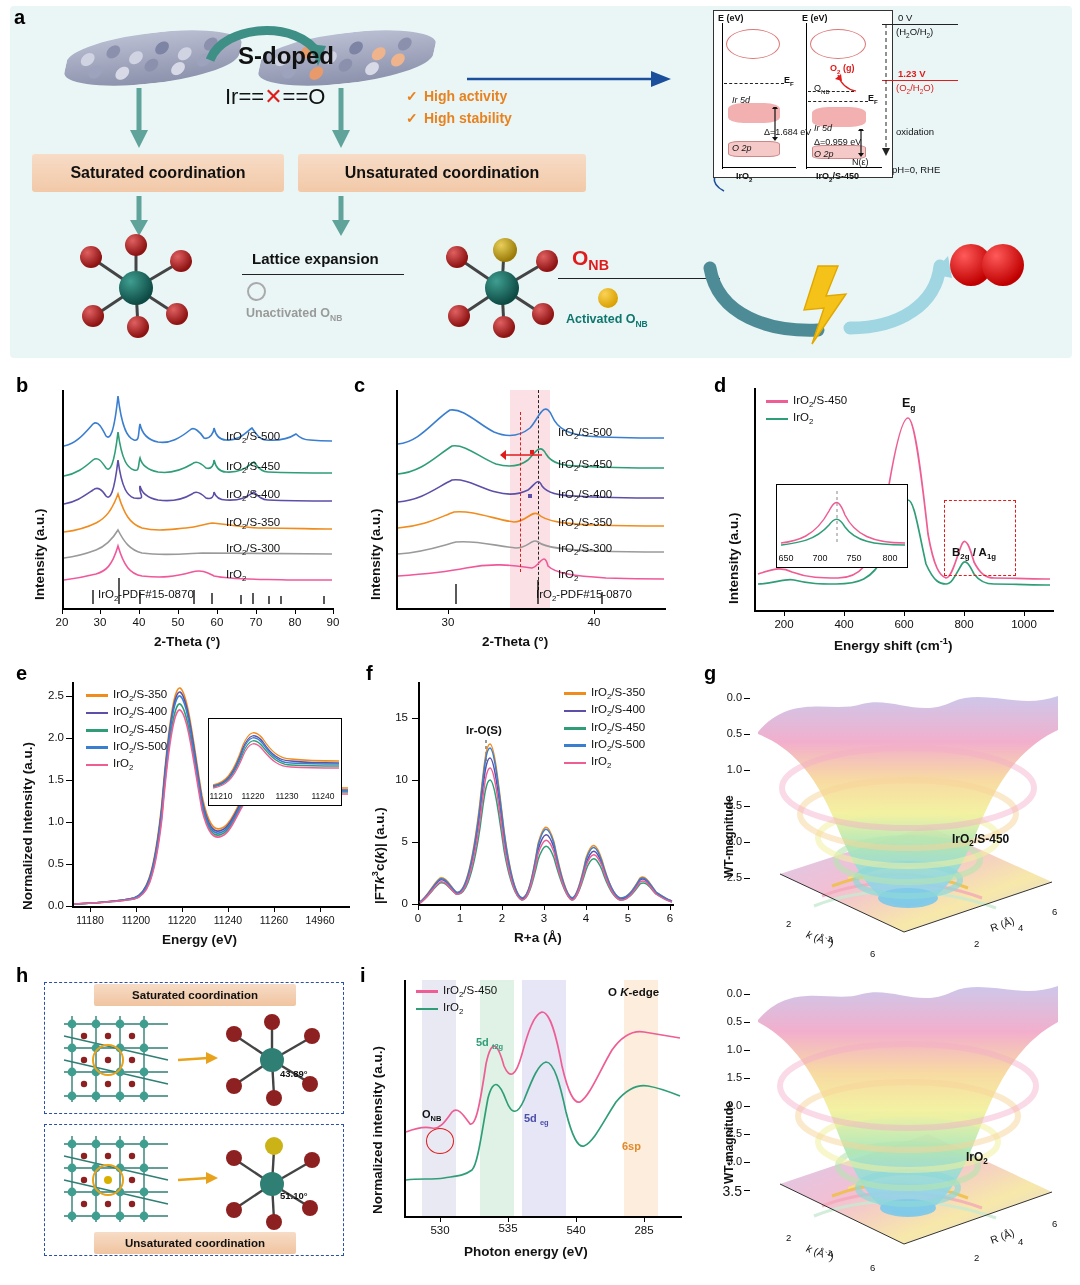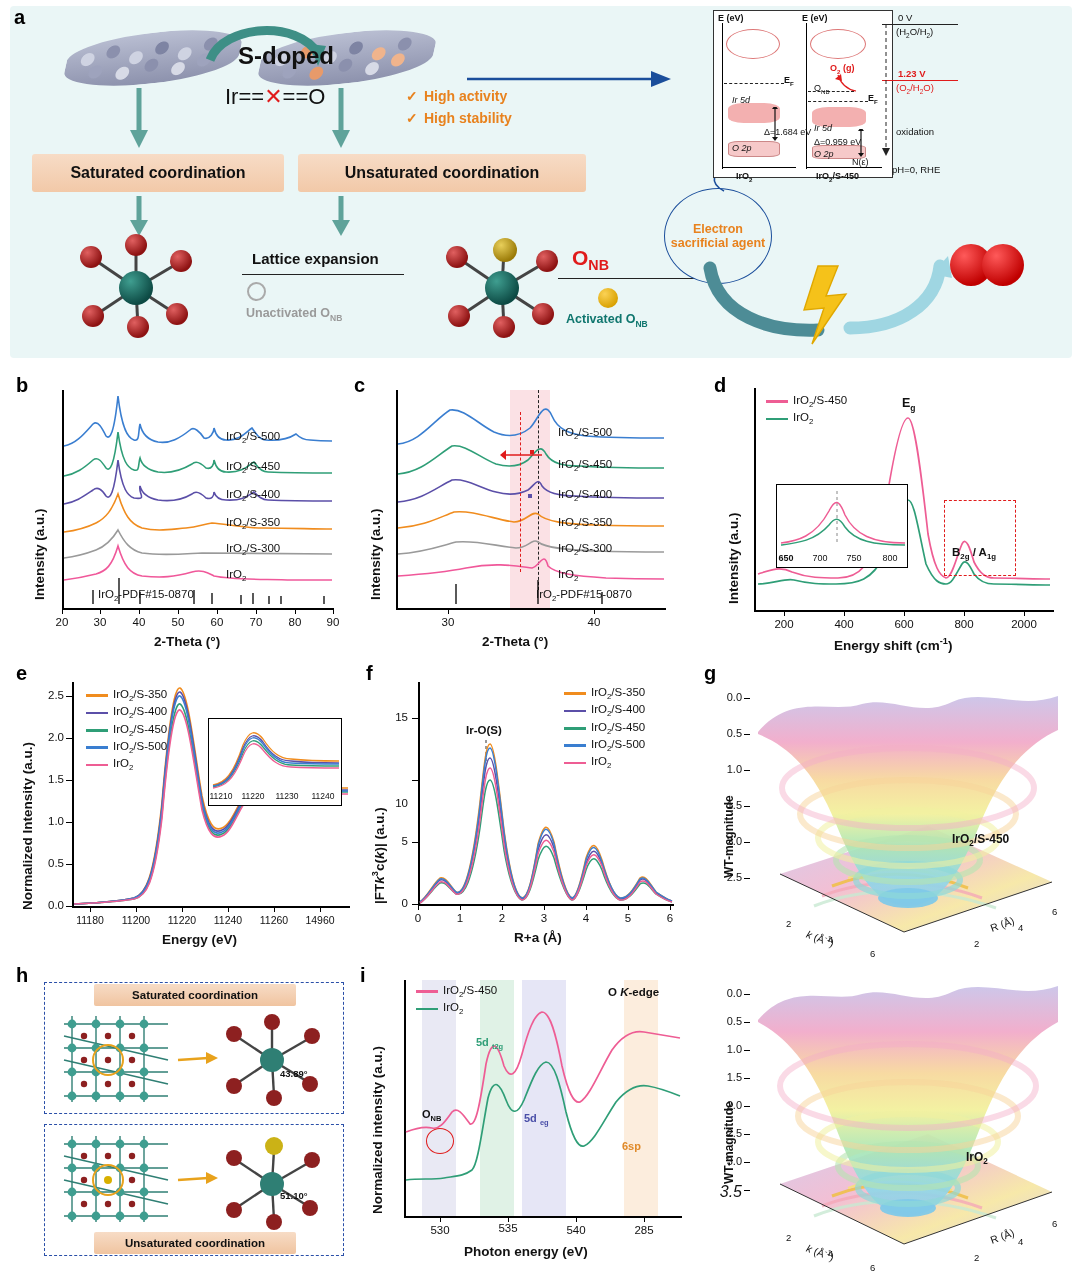--- a/index.html
+++ b/index.html
@@ -230,21 +230,20 @@
 
   <div style="position:absolute; left:562px; top:240px; font-size:21px; font-weight:bold; color:#e01b1b;">
     <span>O</span><sub>NB</sub>
   </div>
   <div style="position:absolute; left:548px; top:272px; width:162px; border-top:1.6px solid #222;"></div>
   <div style="position:absolute; left:588px; top:282px; width:20px; height:20px; border-radius:50%; background:radial-gradient(circle at 34% 30%, #fbd255, #d8a000 75%);"></div>
   <div style="position:absolute; left:556px; top:306px; font-size:12.5px; font-weight:bold; color:#0f766e;">
     <span>Activated O</span><sub>NB</sub>
   </div>
 
-  <div class="bubble" style="left:654px; top:182px;">Electron sacrificial agent</div>
   <svg style="position:absolute; left:692px; top:155px;" width="40" height="32">
     <path d="M22,30 C6,22 12,8 24,4" stroke="#1b4e9b" stroke-width="1.6" fill="none"></path>
   </svg>
 
   <svg style="position:absolute; left:690px; top:246px;" width="260" height="96">
     <path d="M10,16 C18,64 70,80 118,78" stroke="#4d8c96" stroke-width="13" fill="none" stroke-linecap="round"></path>
     <path d="M150,76 C200,76 236,52 240,14" stroke="#9fd6e2" stroke-width="13" fill="none" stroke-linecap="round"></path>
     <polygon points="232,22 248,4 252,26" fill="#9fd6e2"></polygon>
     <polygon points="118,14 138,14 126,44 146,42 112,92 124,56 104,58" fill="#f5c21a" stroke="#e0a800" stroke-width="1.4"></polygon>
   </svg>
@@ -460,36 +459,36 @@
 
   <div style="position:absolute; left:244px; top:128px; width:72px; height:76px; border:1.5px dashed #e01b1b;"></div>
   <div style="position:absolute; left:252px; top:174px; font-size:11.5px; font-weight:bold;">B<sub>2g</sub> / A<sub>1g</sub></div>
 
   <div class="inset" style="left:76px; top:112px; width:132px; height:84px;">
     <svg width="132" height="70" style="position:absolute; left:0; top:0;">
       <line x1="60" y1="6" x2="60" y2="58" stroke="#888" stroke-width="1" stroke-dasharray="3 3"></line>
       <path d="M4,58 C20,56 38,52 52,26 C58,14 62,14 68,30 C78,50 96,58 128,58" fill="none" stroke="#ee5d94" stroke-width="1.5"></path>
       <path d="M4,60 C20,58 38,56 52,40 C58,32 62,32 68,42 C78,56 96,60 128,60" fill="none" stroke="#2f9e77" stroke-width="1.5"></path>
     </svg>
-    <div class="ticklab" style="left:-4px; top:68px; width:26px; font-size:9px;font-weight:bold;">650</div>
+    <div class="ticklab" style="left:-4px; top:68px; width:26px; font-size:9px;">650</div>
     <div class="ticklab" style="left:30px; top:68px; width:26px; font-size:9px;">700</div>
     <div class="ticklab" style="left:64px; top:68px; width:26px; font-size:9px;">750</div>
     <div class="ticklab" style="left:100px; top:68px; width:26px; font-size:9px;">800</div>
   </div>
 
   <div class="tickv" style="left:84px; top:238px; height:6px;"></div>
   <div class="tickv" style="left:144px; top:238px; height:6px;"></div>
   <div class="tickv" style="left:204px; top:238px; height:6px;"></div>
   <div class="tickv" style="left:264px; top:238px; height:6px;"></div>
   <div class="tickv" style="left:324px; top:238px; height:6px;"></div>
   <div class="ticklab" style="left:68px; top:246px; width:32px;">200</div>
   <div class="ticklab" style="left:128px; top:246px; width:32px;">400</div>
   <div class="ticklab" style="left:188px; top:246px; width:32px;">600</div>
   <div class="ticklab" style="left:248px; top:246px; width:32px;">800</div>
-  <div class="ticklab" style="left:306px; top:246px; width:36px;">2000</div>
+  <div class="ticklab" style="left:306px; top:246px; width:36px;">1000</div>
   <div class="axtitle" style="left:134px; top:264px;">
     <span>Energy shift (cm</span><sup>-1</sup>)
   </div>
 </div>
 
 <div class="plot" style="left:14px; top:660px; width:348px; height:300px;">
   <div class="panel-letter" style="left:2px; top:2px;">e</div>
   <div class="axtitleY" style="left:6px; top:250px;">Normalized Intensity (a.u.)</div>
   <div class="axis-line" style="left:58px; top:22px; width:1.6px; height:224px;"></div>
   <div class="axis-line" style="left:58px; top:246px; width:278px; height:1.6px;"></div>
@@ -576,21 +575,21 @@
   <div class="axtitleY" style="left:8px; top:244px;">|FT<i>k</i><sup>3</sup>c(<i>k</i>)| (a.u.)</div>
   <div class="axis-line" style="left:56px; top:22px; width:1.6px; height:222px;"></div>
   <div class="axis-line" style="left:56px; top:244px; width:256px; height:1.6px;"></div>
 
   <div class="tickh" style="left:50px; top:244px; width:6px;"></div>
   <div class="tickh" style="left:50px; top:182px; width:6px;"></div>
   <div class="tickh" style="left:50px; top:120px; width:6px;"></div>
   <div class="tickh" style="left:50px; top:58px; width:6px;"></div>
   <div class="ticklabY" style="left:22px; top:237px; width:24px;">0</div>
   <div class="ticklabY" style="left:22px; top:175px; width:24px;">5</div>
-  <div class="ticklabY" style="left:14px; top:113px; width:32px;margin-top:24px;">10</div>
+  <div class="ticklabY" style="left:14px; top:113px; width:32px;">10</div>
   <div class="ticklabY" style="left:14px; top:51px; width:32px;">15</div>
 
   <svg style="position:absolute; left:56px; top:22px;" width="256" height="222">
     <line x1="68" y1="58" x2="68" y2="80" stroke="#333" stroke-width="1" stroke-dasharray="3 3"></line>
     <g fill="none" stroke-width="1.5">
       <path d="M2,220 C10,214 16,200 22,196 C28,194 32,204 38,210 C46,214 54,188 62,120 C66,84 68,62 72,62 C76,62 80,96 86,148 C92,192 98,214 104,216 C110,216 114,198 120,162 C126,140 130,140 136,160 C142,190 148,214 154,216 C158,216 162,204 168,176 C174,158 178,160 184,178 C190,200 196,214 202,216 C210,217 216,206 222,196 C228,192 232,202 238,210 C244,214 250,218 254,219" stroke="#f08c1e"></path>
       <path d="M2,220 C10,215 16,202 22,198 C28,196 32,206 38,211 C46,214 54,192 62,130 C66,96 68,76 72,76 C76,76 80,108 86,156 C92,196 98,215 104,217 C110,217 114,200 120,168 C126,148 130,148 136,166 C142,194 148,215 154,217 C158,217 162,206 168,182 C174,164 178,166 184,182 C190,202 196,215 202,217 C210,218 216,208 222,198 C228,194 232,204 238,211 C244,215 250,218 254,219" stroke="#5b4fa8"></path>
       <path d="M2,221 C10,216 16,205 22,201 C28,199 32,208 38,212 C46,215 54,200 62,146 C66,116 68,98 72,98 C76,98 80,126 86,168 C92,202 98,216 104,218 C110,218 114,204 120,178 C126,160 130,160 136,176 C142,198 148,216 154,218 C158,218 162,208 168,188 C174,172 178,174 184,188 C190,206 196,216 202,218 C210,219 216,210 222,202 C228,198 232,206 238,212 C244,216 250,219 254,220" stroke="#2f9e77"></path>
       <path d="M2,220 C10,215 16,201 22,197 C28,195 32,205 38,210 C46,214 54,190 62,124 C66,88 68,66 72,66 C76,66 80,100 86,150 C92,194 98,214 104,216 C110,216 114,199 120,164 C126,142 130,142 136,162 C142,192 148,214 154,216 C158,216 162,205 168,178 C174,160 178,162 184,180 C190,200 196,214 202,216 C210,217 216,207 222,197 C228,193 232,203 238,210 C244,214 250,218 254,219" stroke="#3a7ed0"></path>
       <path d="M2,221 C10,216 16,204 22,200 C28,198 32,207 38,212 C46,215 54,196 62,138 C66,106 68,86 72,86 C76,86 80,116 86,162 C92,200 98,216 104,218 C110,218 114,202 120,172 C126,154 130,154 136,170 C142,196 148,216 154,218 C158,218 162,207 168,184 C174,168 178,170 184,184 C190,204 196,216 202,218 C210,219 216,209 222,200 C228,196 232,205 238,212 C244,216 250,219 254,220" stroke="#ee5d94"></path>
@@ -715,21 +714,21 @@
   <div class="tickh" style="left:44px; top:172px; width:6px;"></div>
   <div class="tickh" style="left:44px; top:200px; width:6px;"></div>
   <div class="tickh" style="left:44px; top:228px; width:6px;"></div>
   <div class="ticklabY" style="left:8px; top:25px; width:34px; font-size:11px;">0.0</div>
   <div class="ticklabY" style="left:8px; top:53px; width:34px; font-size:11px;">0.5</div>
   <div class="ticklabY" style="left:8px; top:81px; width:34px; font-size:11px;">1.0</div>
   <div class="ticklabY" style="left:8px; top:109px; width:34px; font-size:11px;">1.5</div>
   <div class="ticklabY" style="left:8px; top:137px; width:34px; font-size:11px;">2.0</div>
   <div class="ticklabY" style="left:8px; top:165px; width:34px; font-size:11px;">2.5</div>
   <div class="ticklabY" style="left:8px; top:193px; width:34px; font-size:11px;">3.0</div>
-  <div class="ticklabY" style="left:8px; top:221px; width:34px; font-size:16px;font-style:italic;">3.5</div>
+  <div class="ticklabY" style="left:8px; top:221px; width:34px; font-size:14px;">3.5</div>
 
   <svg style="position:absolute; left:52px; top:10px;" width="312" height="280">
     <defs>
       <linearGradient id="gbot" x1="0" y1="0" x2="0" y2="1">
         <stop offset="0%" stop-color="#c9c2e8"></stop>
         <stop offset="20%" stop-color="#f1a8c8"></stop>
         <stop offset="38%" stop-color="#f7d79a"></stop>
         <stop offset="54%" stop-color="#f2f09a"></stop>
         <stop offset="72%" stop-color="#a9e6b6"></stop>
         <stop offset="88%" stop-color="#8fd8e8"></stop>

